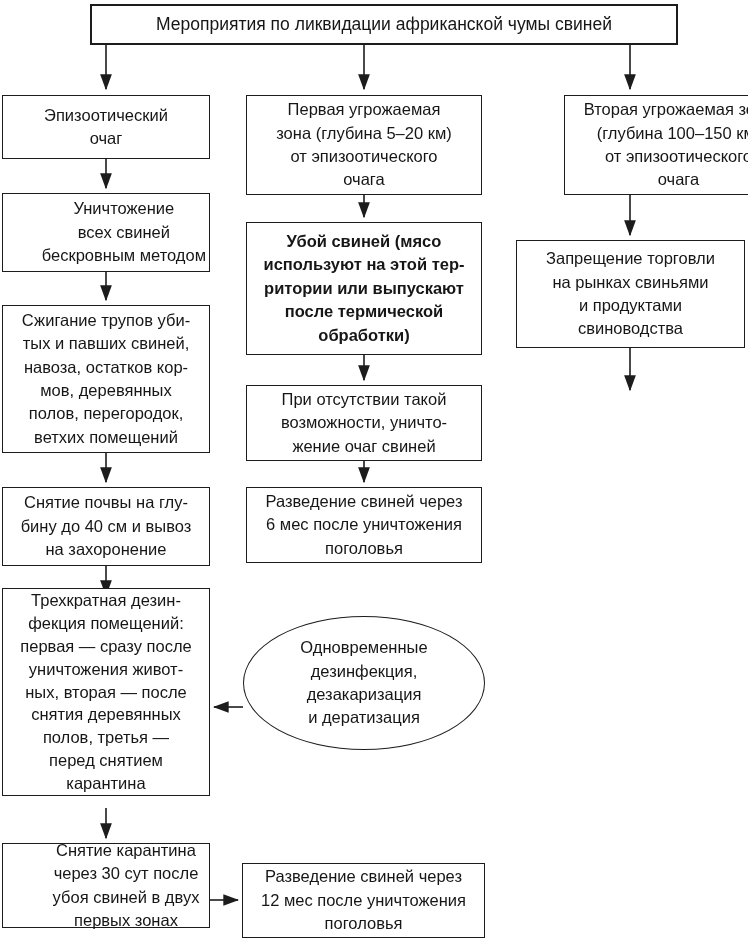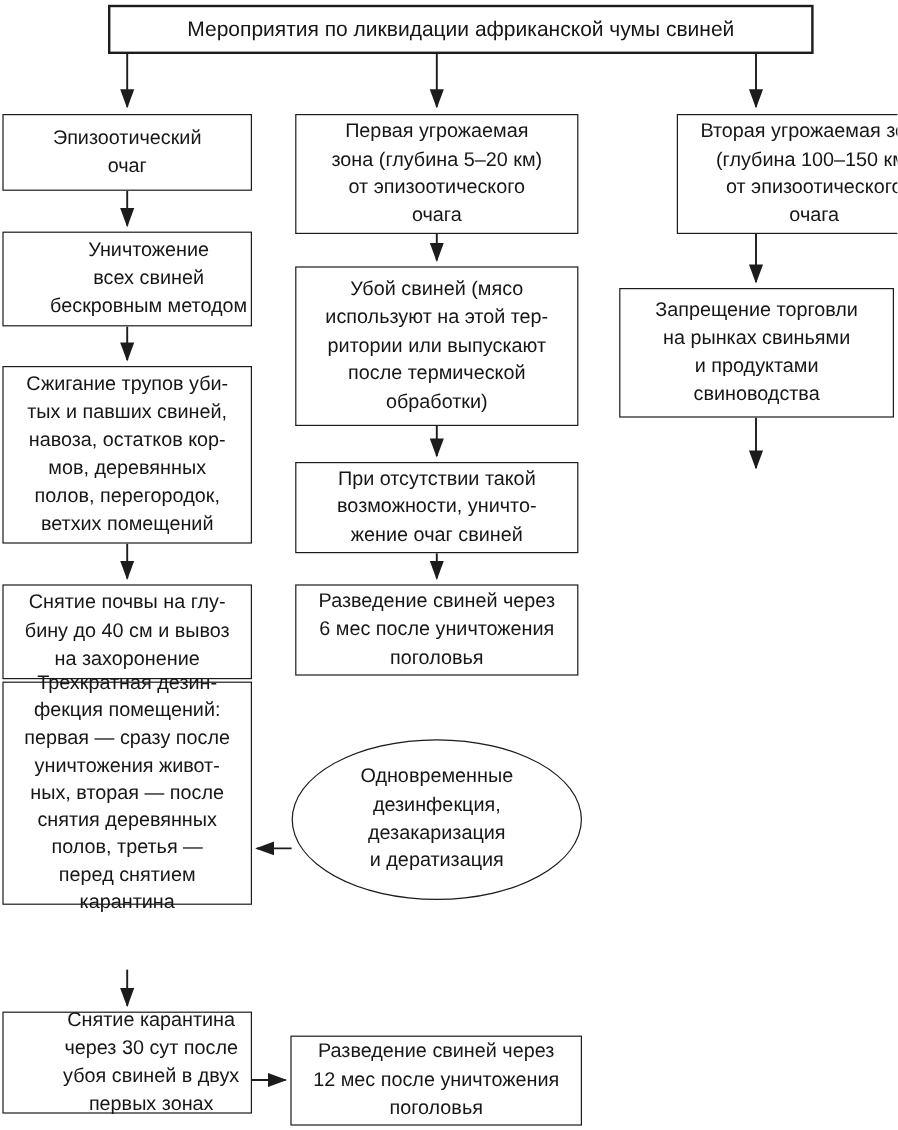--- a/index.html
+++ b/index.html
@@ -46,24 +46,24 @@
   .ellipse-node {
     border-radius: 50%;
     padding: 2px 14px;
   }
   
   #n-title  { left: 90px;  top: 4px;   width: 588px; height: 41px; }
   #n-l1     { left: 2px;   top: 95px;  width: 208px; height: 64px; }
   #n-l2     { left: 2px;   top: 193px; width: 208px; height: 79px; justify-content: flex-end; }
   #n-l3     { left: 2px;   top: 305px; width: 208px; height: 148px; }
   #n-l4     { left: 2px;   top: 487px; width: 208px; height: 79px; }
-  #n-l5     { left: 2px;   top: 568px; width: 208px; height: 186px; line-height: 1.39; }
+  #n-l5     { left: 2px;   top: 588px; width: 208px; height: 208px; line-height: 1.39; }
   #n-l6     { left: 2px;   top: 843px; width: 208px; height: 85px; padding-left: 43px; }
   #n-m1     { left: 246px; top: 95px;  width: 236px; height: 100px; }
-  #n-m2     { left: 246px; top: 222px; width: 236px; height: 133px; }
+  #n-m2     { left: 246px; top: 222px; width: 236px; height: 133px; font-weight: bold; }
   #n-m3     { left: 246px; top: 385px; width: 236px; height: 76px; }
   #n-m4     { left: 246px; top: 487px; width: 236px; height: 76px; }
   #n-m5     { left: 242px; top: 863px; width: 243px; height: 75px; }
   #n-r1     { left: 516px; top: 95px;  width: 229px; height: 100px; margin-left: 48px; }
   #n-r2     { left: 516px; top: 240px; width: 229px; height: 108px; }
   #n-r3     { left: 516px; top: 395px; width: 229px; height: 170px; }
   #n-ellipse{ left: 243px; top: 616px; width: 242px; height: 134px; }
 </style>
 </head>
 <body>

